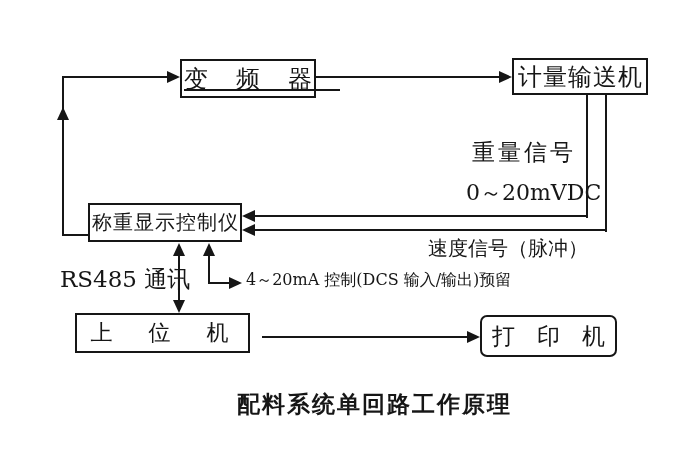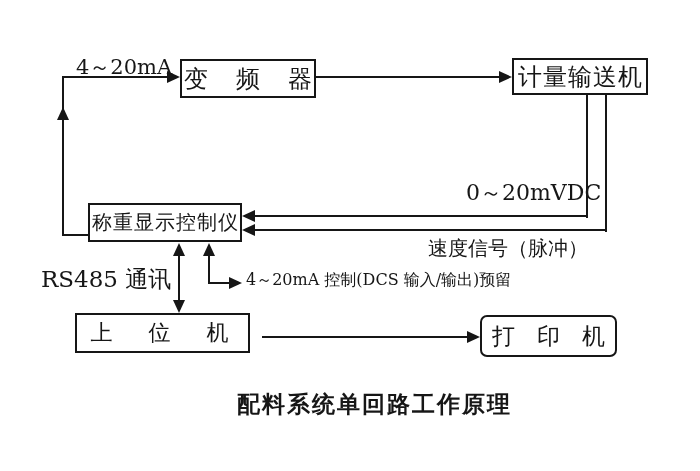--- a/index.html
+++ b/index.html
@@ -47,46 +47,46 @@
   <div class="arr arr-d" style="left:173px;top:300px;"></div>
 
   <div class="vline" style="left:208px;top:252px;width:2px;height:32px;"></div>
   <div class="hline" style="left:208px;top:282px;width:23px;height:2px;"></div>
   <div class="arr arr-u" style="left:203px;top:243px;"></div>
   <div class="arr arr-r" style="left:229px;top:277px;"></div>
 
   <div class="hline" style="left:262px;top:336px;width:206px;height:2px;"></div>
   <div class="arr arr-r" style="left:467px;top:331px;"></div>
 
-  <div class="box" style="left:180px;top:59px;width:136px;height:39px;font-size:24px;letter-spacing:28px;padding-left:28px;">
+  <div class="box" style="left:180px;top:59px;width:136px;height:39px;font-size:24px;letter-spacing:28px;padding-left:28px;text-decoration:underline;">
     <span>变频器</span>
   </div>
 
   <div class="box" style="left:88px;top:203px;width:154px;height:39px;font-size:20px;letter-spacing:1px;padding-left:1px;">
     <span>称重显示控制仪</span>
   </div>
 
   <div class="box" style="left:512px;top:58px;width:136px;height:37px;font-size:24px;letter-spacing:1px;padding-left:1px;">
     <span>计量输送机</span>
   </div>
 
   <div class="box" style="left:75px;top:313px;width:175px;height:40px;font-size:22px;letter-spacing:36px;padding-left:30px;">
     <span>上位机</span>
   </div>
 
   <div class="box" style="left:480px;top:315px;width:137px;height:42px;font-size:23px;letter-spacing:22px;padding-left:22px;border-radius:7px;">
     <span>打印机</span>
   </div>
 
-  <div class="lbl" style="left:76px;top:55px;font-size:21px;">4～20mA</div>
 
+  <div class="lbl" style="left:472px;top:139px;font-size:23px;letter-spacing:3px;">重量信号</div>
 
   <div class="lbl" style="left:466px;top:180px;font-size:22px;">0～20mVDC</div>
 
   <div class="lbl" style="left:428px;top:237px;font-size:20px;">速度信号（脉冲）</div>
 
-  <div class="lbl" style="left:41px;top:266px;font-size:23px;">RS485 通讯</div>
+  <div class="lbl" style="left:60px;top:266px;font-size:23px;">RS485 通讯</div>
 
   <div class="lbl" style="left:246px;top:271px;font-size:16px;">4～20mA 控制(DCS 输入/输出)预留</div>
 
   <div class="lbl" style="left:237px;top:391px;font-size:23px;letter-spacing:2px;font-weight:bold;">配料系统单回路工作原理</div>
 
 </div>
 
 </body></html>

